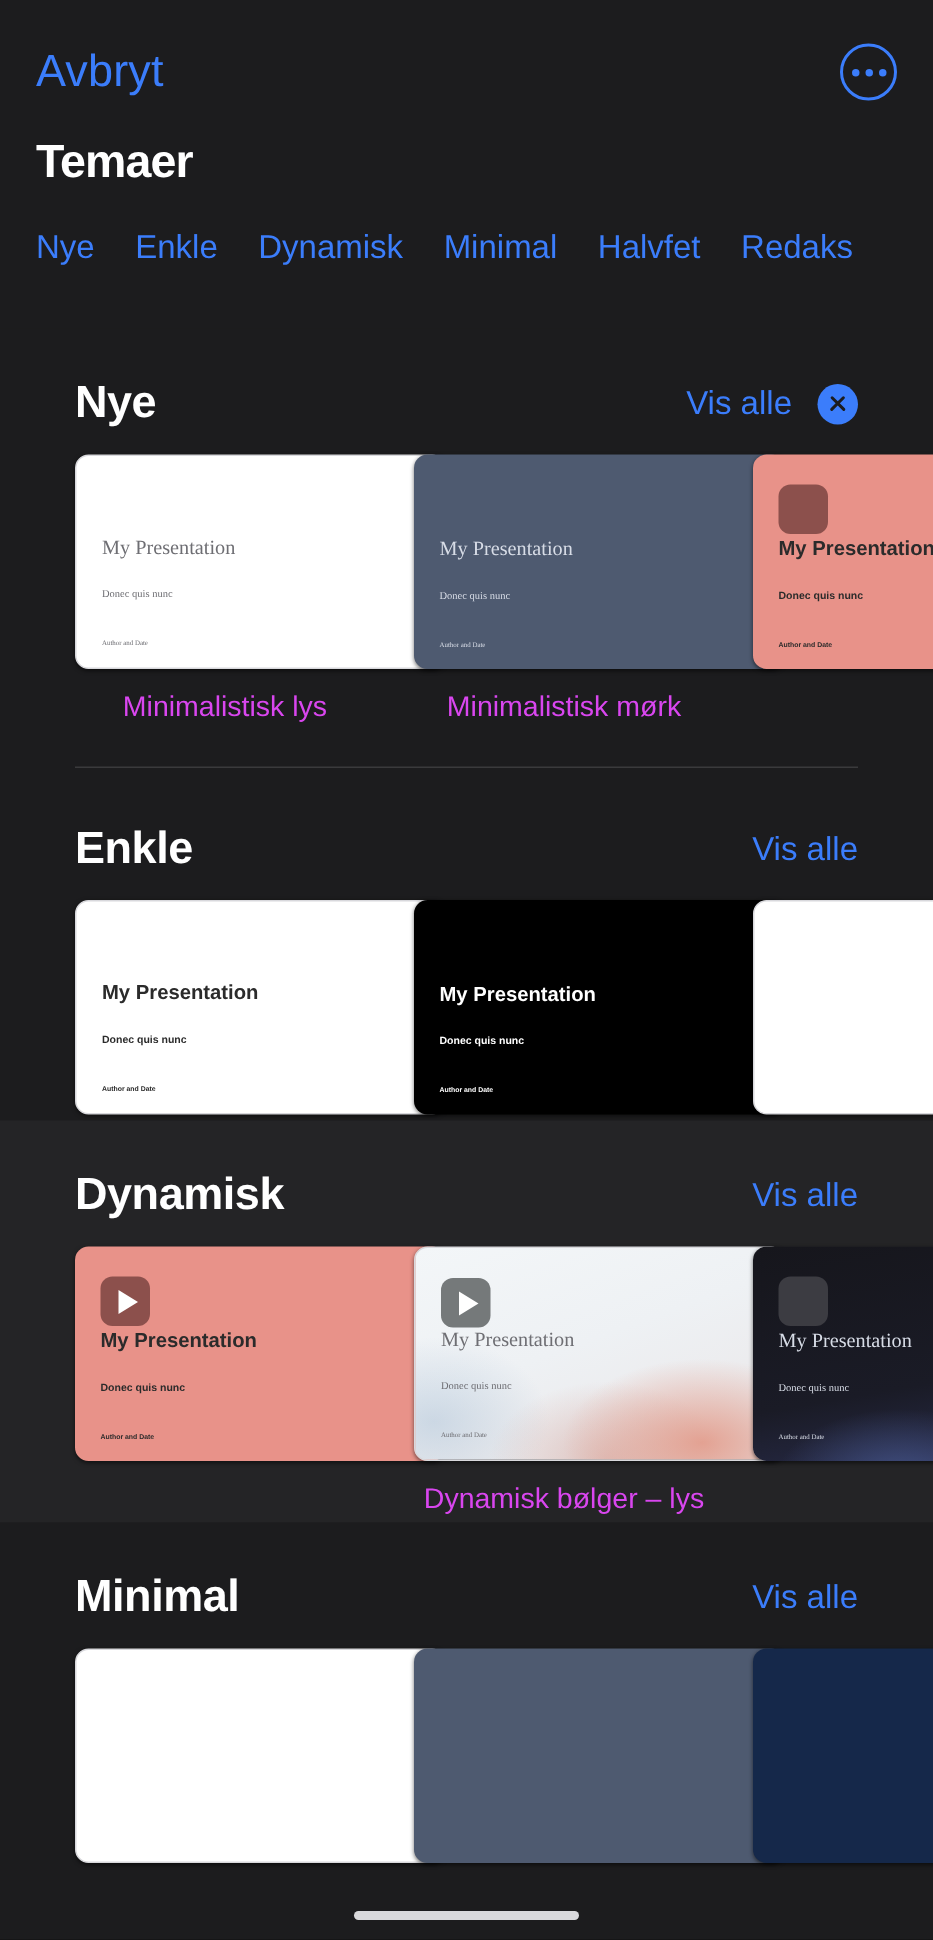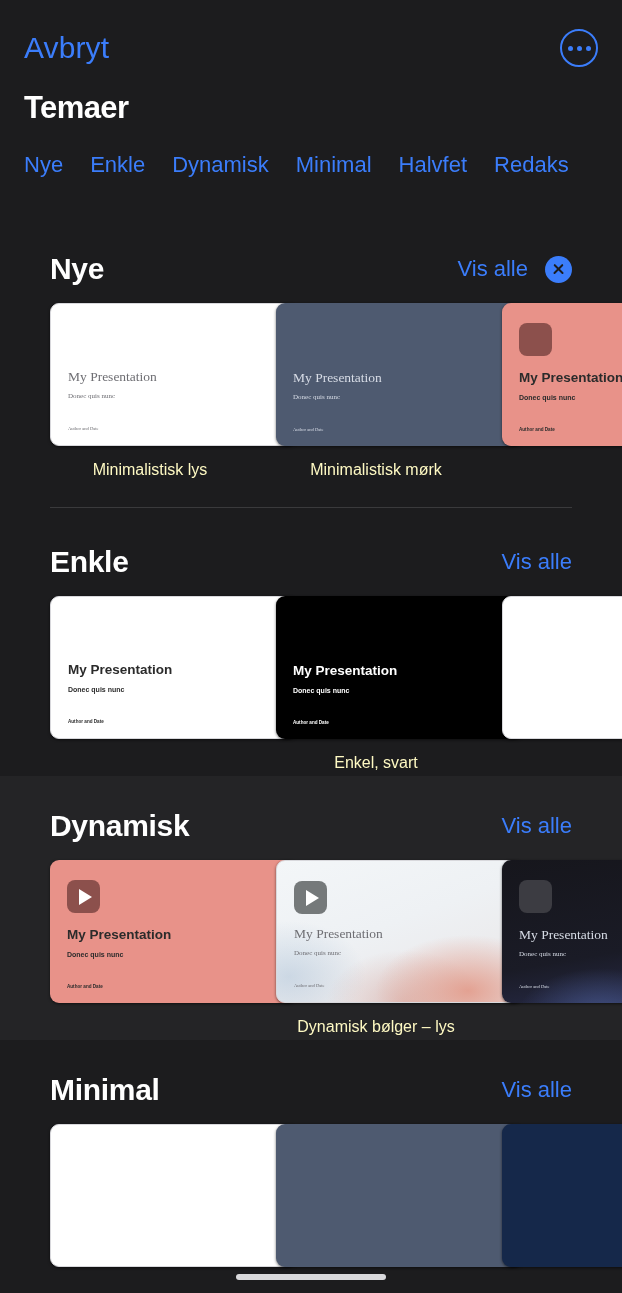--- a/index.html
+++ b/index.html
@@ -116,21 +116,21 @@
   .thumb {
     width:247px; height:143px;
     border-radius:9px;
     position:relative;
     overflow:hidden;
     box-shadow:0 1px 3px rgba(0,0,0,.55);
     cursor:pointer;
   }
   .thumb.outline { border:1px solid #d8d8dc; }
   .sl-title   { font-size:13.5px; line-height:1.1; }
-  .sl-sub     { font-size:7px; margin-top:8px; line-height:1.1; }
+  .sl-sub     { font-size:7px; margin-top:20px; line-height:1.1; }
   .sl-author  { font-size:4.6px; margin-top:0; position:absolute; left:17px; bottom:14px; }
   .body-block { position:absolute; left:17px; bottom:44px; right:17px; }
 
   .serif { font-family:"Liberation Serif", serif; }
   .sans  { font-family:"Liberation Sans", sans-serif; font-weight:bold; }
 
   .play-badge {
     position:absolute; left:17px; top:20px;
     width:33px; height:33px; border-radius:8px;
     display:flex; align-items:center; justify-content:center;
@@ -139,22 +139,22 @@
     width:0; height:0;
     border-left:13px solid #fff;
     border-top:8px solid transparent;
     border-bottom:8px solid transparent;
     margin-left:3px;
   }
 
   .card-label {
     margin-top:15px;
     text-align:left;
-    font-size:16px;
-    color:#fef9c3;
+    font-size:19px;
+    color:#d946ef;
     display:flex; align-items:center; justify-content:center; gap:9px;
   }
   .dot-sel {
     width:13px; height:13px; border-radius:50%;
     background:#3b7dfb; flex:0 0 auto;
   }
 
   .divider {
     height:1px; background:#3a3a3c;
     margin:28px 50px 0 50px;
@@ -289,23 +289,20 @@
       </div>
 
       <div class="card-wrap">
         <div class="thumb s-black">
           <div class="body-block">
             <div class="sl-title sans txt-light">My Presentation</div>
             <div class="sl-sub sans txt-light">Donec quis nunc</div>
           </div>
           <div class="sl-author sans txt-light">Author and Date</div>
         </div>
-        <div class="card-label">
-          <span>Enkel, svart</span>
-        </div>
       </div>
 
       <div class="card-wrap">
         <div class="thumb s-white outline"></div>
       </div>
     </div>
   </section>
 
   <section class="section alt">
     <div class="section-head">

